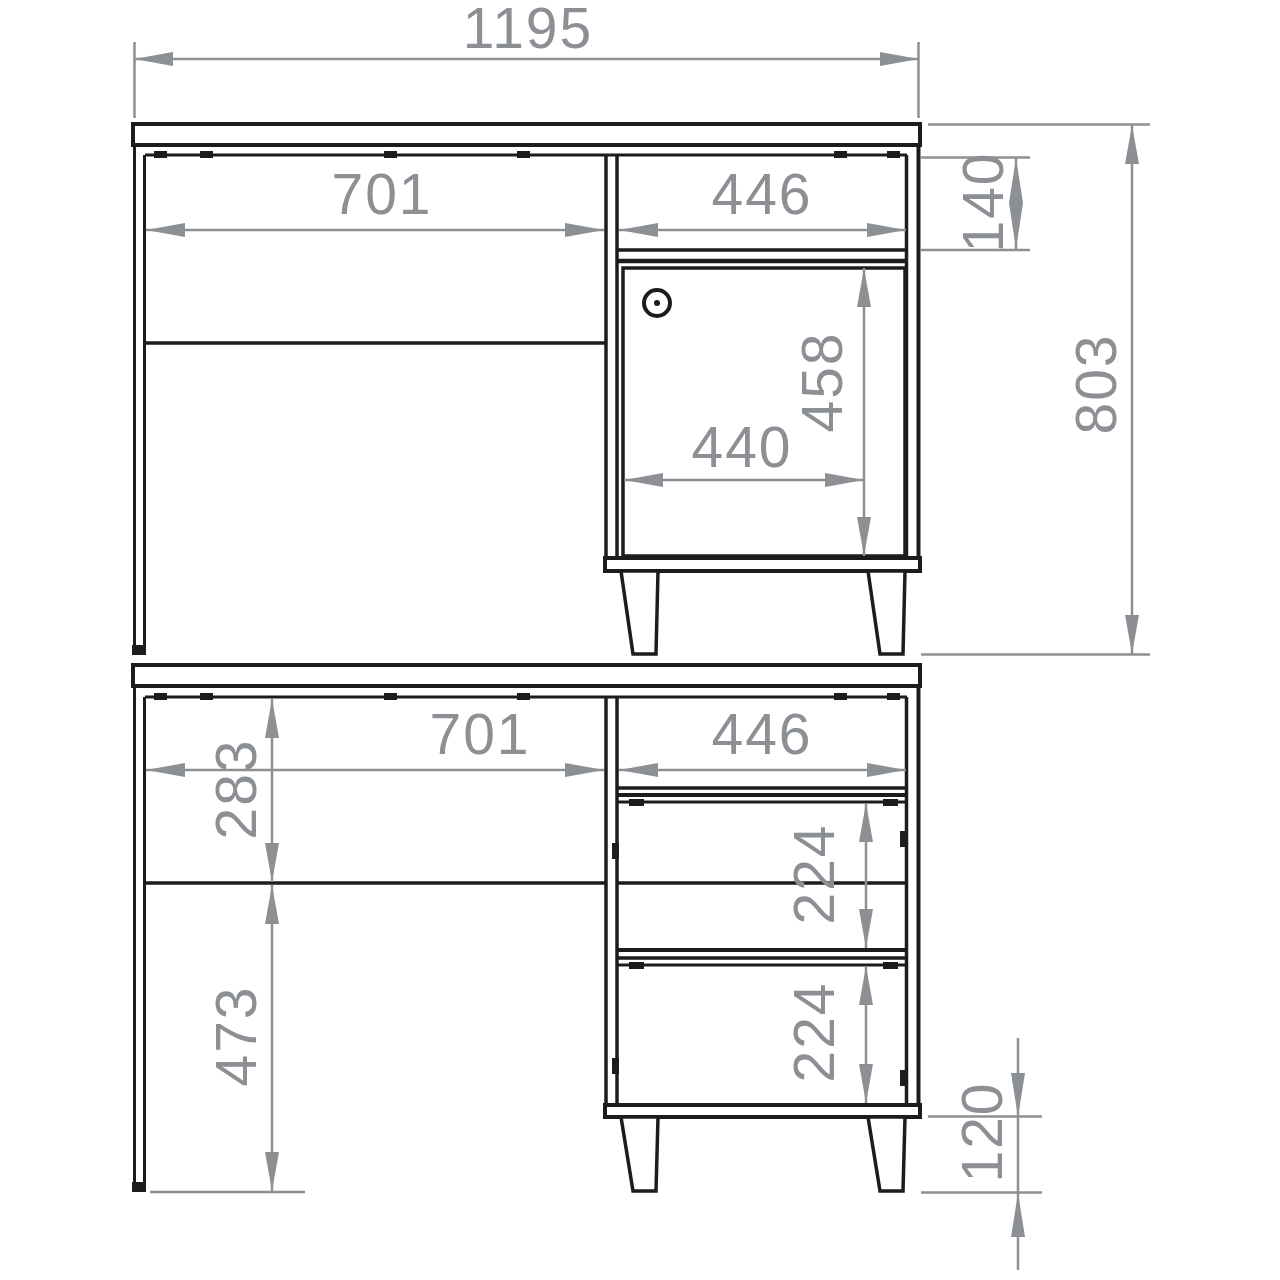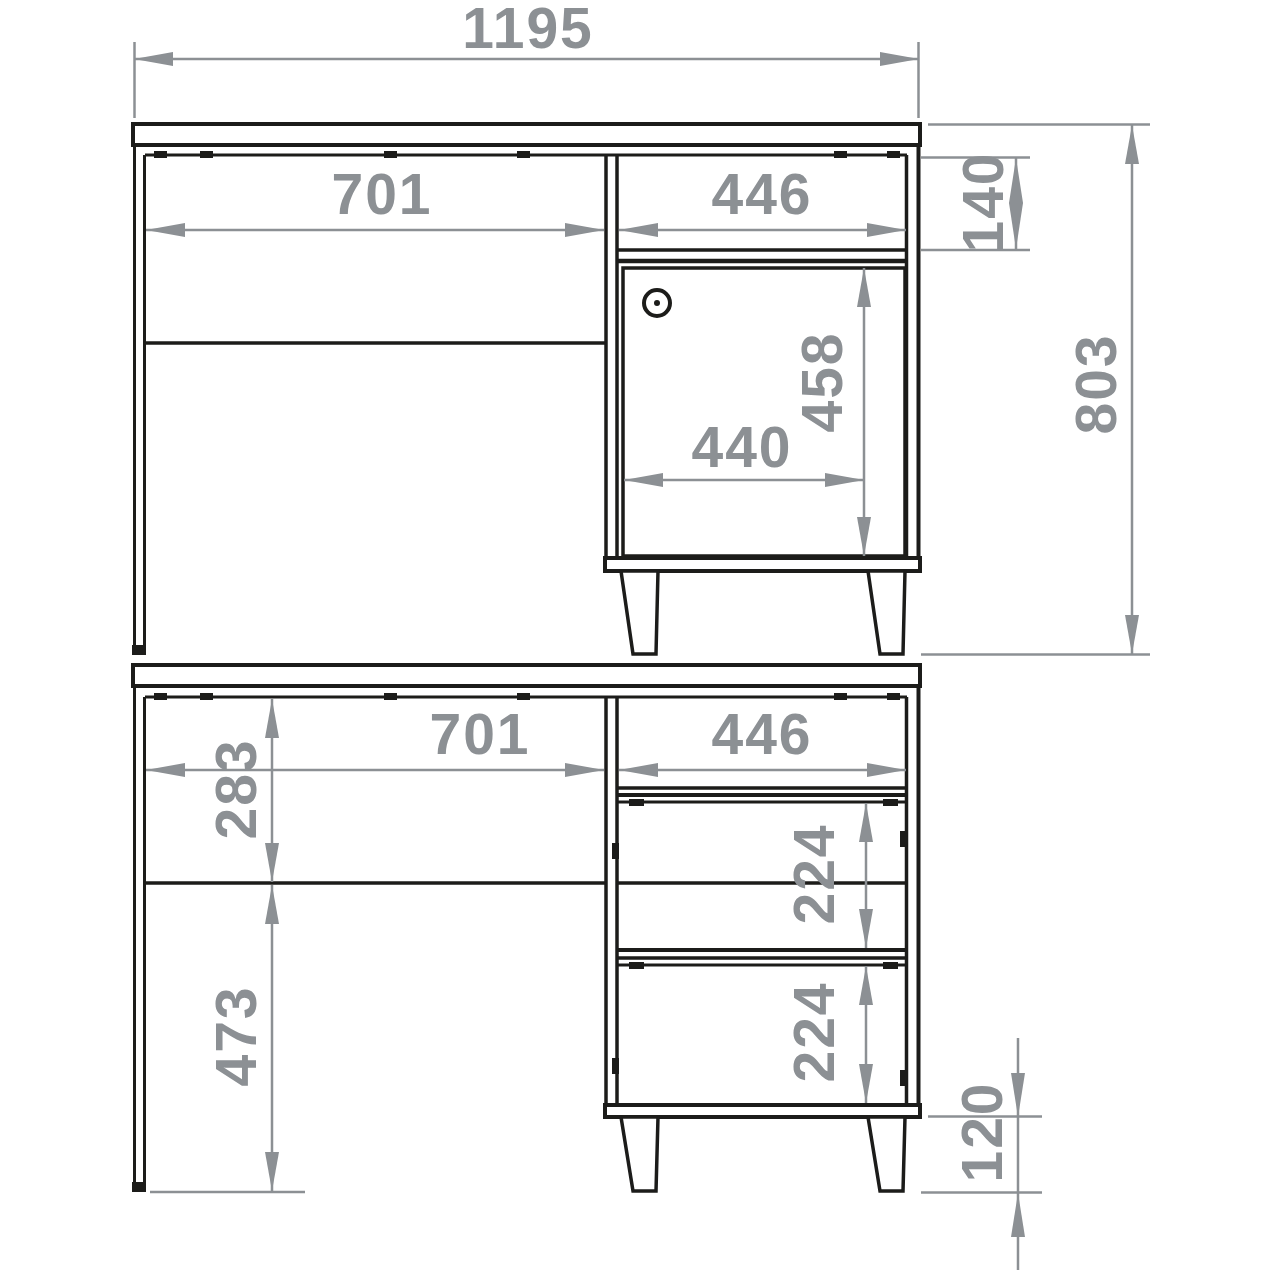--- a/index.html
+++ b/index.html
@@ -1,16 +1,16 @@
 <!DOCTYPE html>
 <html><head>
 <meta charset="utf-8">
 <style>
   html,body{margin:0;padding:0;background:#ffffff;}
-  .stage{width:1280px;height:1280px;background:#ffffff;position:relative;font-weight:bold;}
+  .stage{width:1280px;height:1280px;background:#ffffff;position:relative;}
   svg{display:block;}
   .ink{stroke:#1c1c1a;fill:none;}
   .inkfill{fill:#1c1c1a;stroke:none;}
   .legfill{stroke:#1c1c1a;fill:#ffffff;}
   .dimline{stroke:#8c9094;fill:none;stroke-width:2.5;}
   .dimfill{fill:#8c9094;stroke:none;}
   .dim-text{
     font-family:"Liberation Sans", sans-serif;
     font-size:57px;
     letter-spacing:2px;

